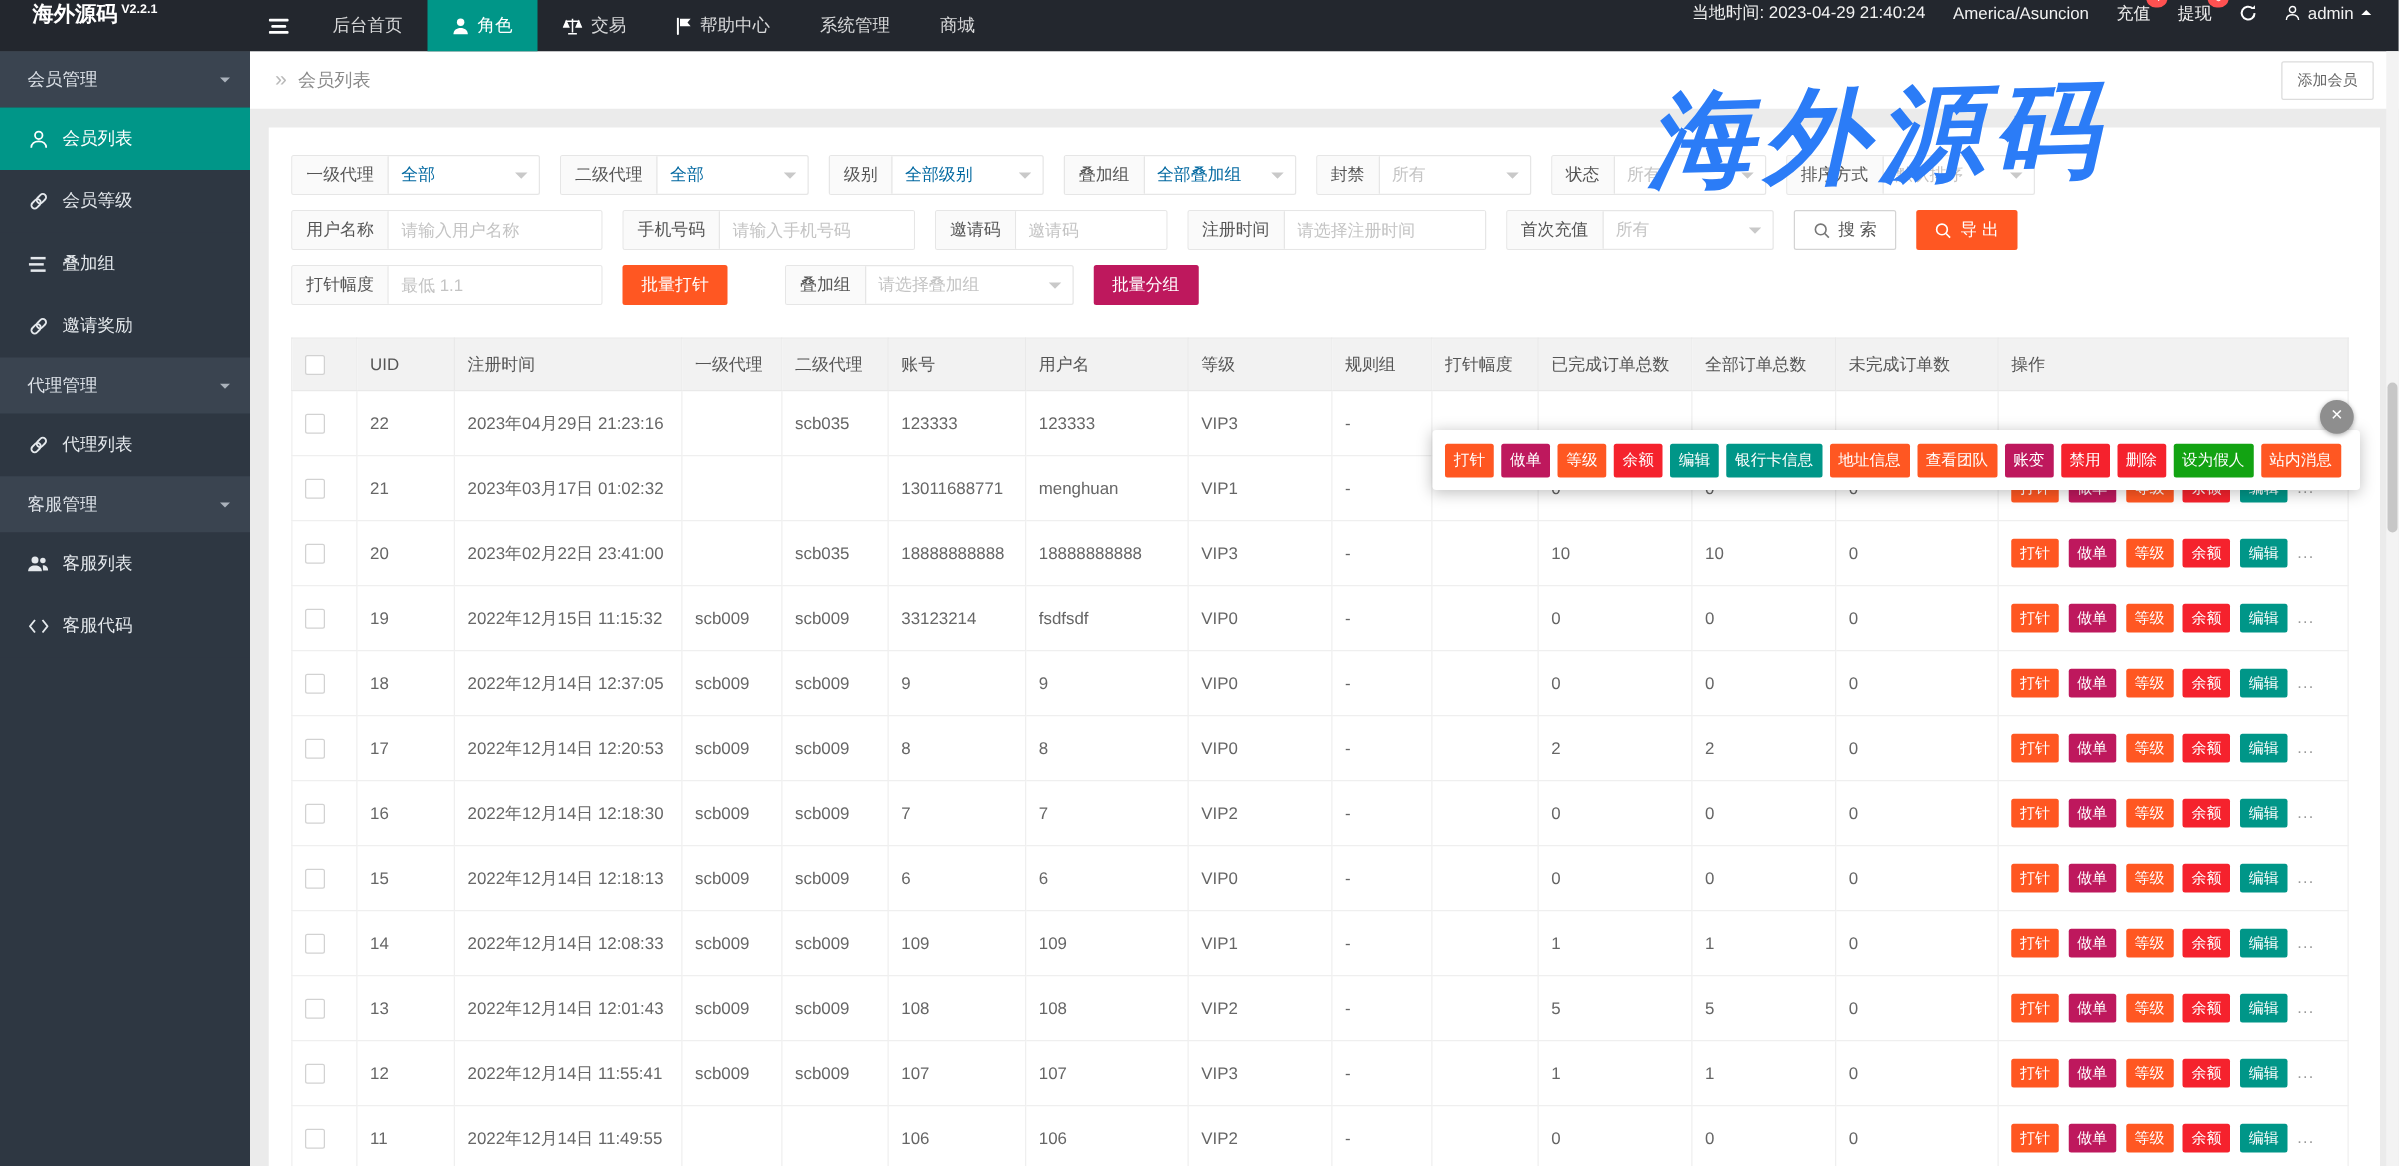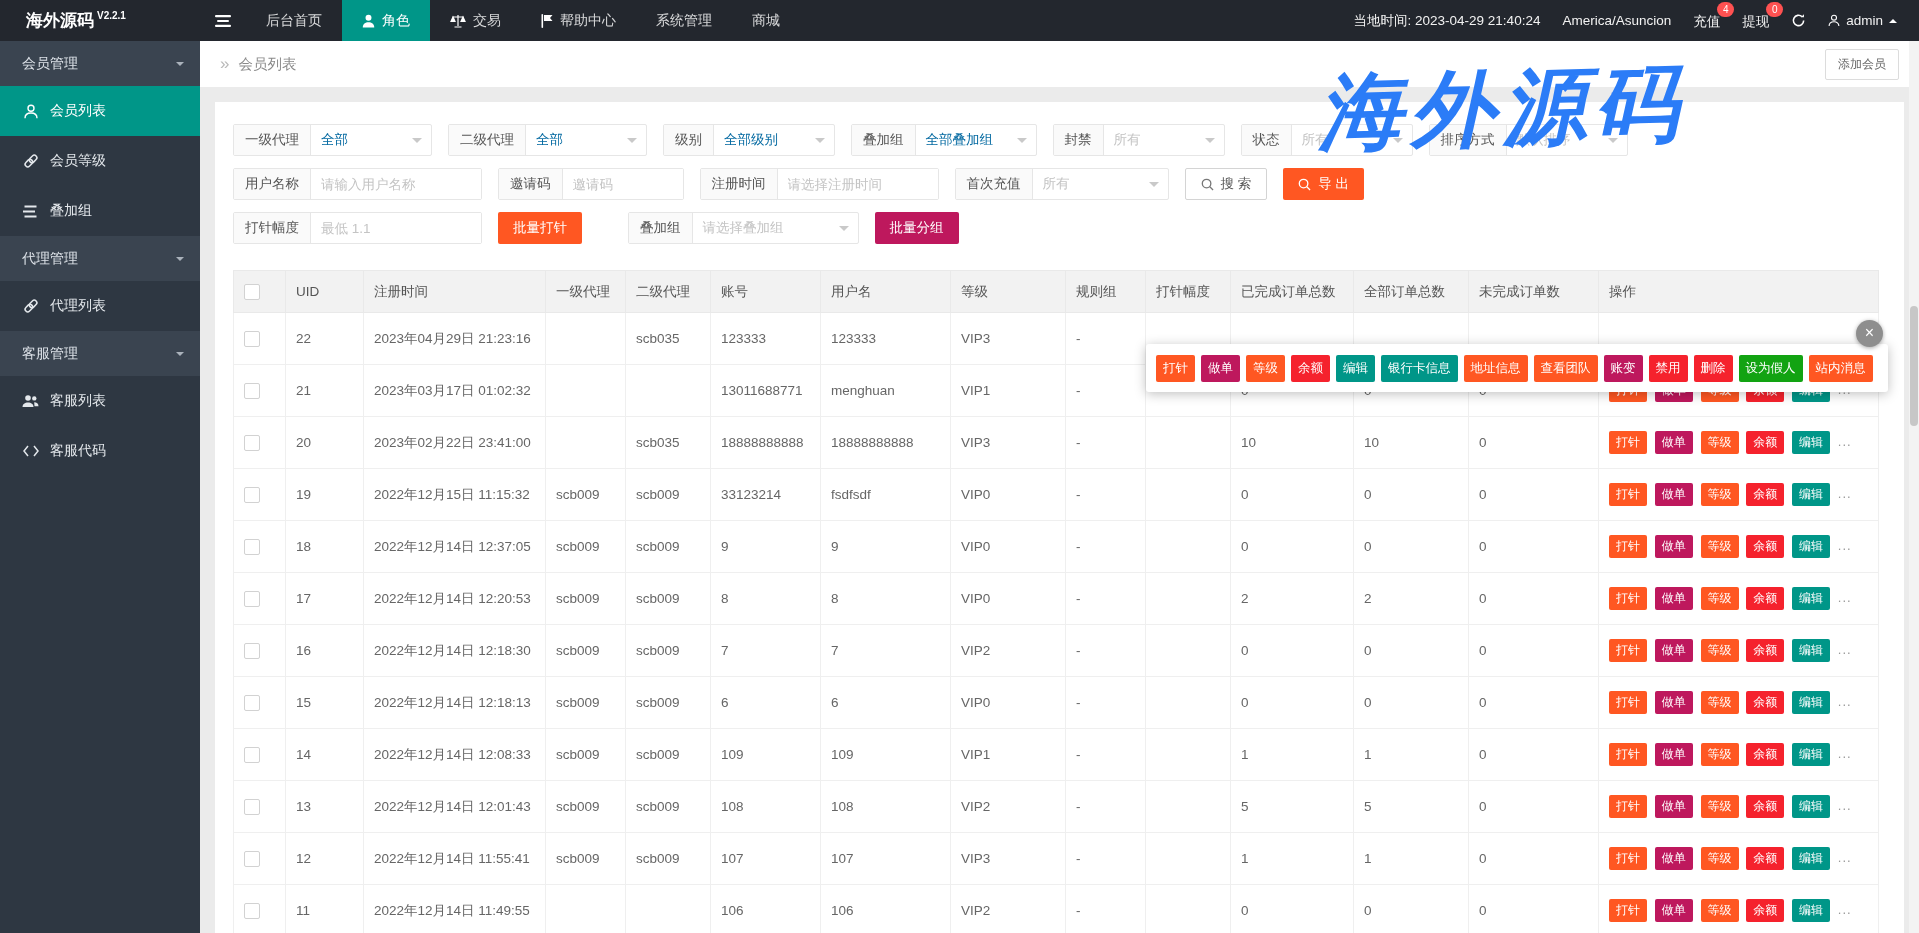--- a/index.html
+++ b/index.html
@@ -5,21 +5,21 @@
   * { box-sizing: border-box; }
   html,body { margin:0; padding:0; }
   body {
     width:1919px; height:933px; overflow:hidden; position:relative;
     font-family:"Liberation Sans","DejaVu Sans",sans-serif;
     background:#ebebeb; font-size:14px;
   }
   svg { display:block; }
 
   
-  .navbar { position:absolute; top:0; left:0; right:0; height:41px; background:#23272e; display:flex; align-items:center; color:#fff; z-index:5; }
+  .navbar { position:absolute; top:0; left:0; right:0; height:41px; background:#23272e; display:flex; align-items:flex-start; color:#fff; z-index:5; }
   .logo { width:200px; padding-left:26px; font-size:17px; font-weight:bold; color:#fff; white-space:nowrap; }
   .logo sup { font-size:10px; font-weight:bold; margin-left:3px; }
   .hamburger { width:46px; height:41px; display:flex; align-items:center; justify-content:center; cursor:pointer; }
   .nav-item { height:41px; padding:0 20px; display:flex; align-items:center; gap:7px; color:rgba(255,255,255,.82); font-size:14px; cursor:pointer; white-space:nowrap; }
   .nav-item.active { background:#009688; color:#fff; }
   .nav-right { margin-left:auto; display:flex; align-items:center; gap:22px; padding-right:22px; font-size:13.5px; color:#f2f2f2; }
   .nav-badge-item { position:relative; cursor:pointer; padding-top:2px; }
   .badge { position:absolute; top:-9px; right:-14px; min-width:17px; height:15px; line-height:15px; padding:0 4px; background:#ff5151; border-radius:8px; font-size:10px; text-align:center; color:#fff; }
   .nav-user { display:flex; align-items:center; gap:6px; cursor:pointer; }
   .caret-up { width:0; height:0; border:4px solid transparent; border-bottom-color:#fff; margin-top:-4px; }
@@ -194,20 +194,31 @@
   <div class="side-item">
     <span class="side-icon">
       <svg width="15" height="13" viewBox="0 0 15 13" fill="#e4e8ec">
           <rect x="1.5" y="0.5" width="12" height="2"></rect>
           <rect x="0" y="5.5" width="12" height="2"></rect>
           <rect x="1.5" y="10.5" width="12" height="2"></rect>
         </svg>
     </span>
     <span>叠加组</span>
   </div>
+  <div class="side-item">
+    <span class="side-icon">
+      <svg width="16" height="16" viewBox="0 0 16 16" fill="none" stroke="#e4e8ec" stroke-width="1.5">
+          <g transform="rotate(-45 8 8)">
+            <rect x="0.8" y="5.4" width="8.4" height="5.2" rx="2.6"></rect>
+            <rect x="6.8" y="5.4" width="8.4" height="5.2" rx="2.6"></rect>
+          </g>
+        </svg>
+    </span>
+    <span>邀请奖励</span>
+  </div>
   <div class="side-group-header">
     <span>代理管理</span>
       <span class="caret-down"></span>
   </div>
   <div class="side-item">
     <span class="side-icon">
       <svg width="16" height="16" viewBox="0 0 16 16" fill="none" stroke="#e4e8ec" stroke-width="1.5">
           <g transform="rotate(-45 8 8)">
             <rect x="0.8" y="5.4" width="8.4" height="5.2" rx="2.6"></rect>
             <rect x="6.8" y="5.4" width="8.4" height="5.2" rx="2.6"></rect>
@@ -306,20 +317,24 @@
           <span style="position:relative;width:0;">
             <span class="sel-caret" style="position:absolute;right:9px;top:13px;width:0;height:0;border:5px solid transparent;border-top-color:#c9c9c9;"></span>
           </span>
         </div>
       </div>
 
     <div class="frow">
       <div class="fgroup">
         <span class="flabel">用户名称</span>
         <input class="finput" style="width: 170px;" placeholder="请输入用户名称">
+      </div>
+      <div class="fgroup">
+        <span class="flabel">手机号码</span>
+        <input class="finput" style="width: 155px;" placeholder="请输入手机号码">
       </div>
       <div class="fgroup">
         <span class="flabel">邀请码</span>
         <input class="finput" style="width: 120px;" placeholder="邀请码">
       </div>
       <div class="fgroup">
         <span class="flabel">注册时间</span>
         <input class="finput" style="width: 160px;" placeholder="请选择注册时间">
       </div>
       <div class="fgroup">

